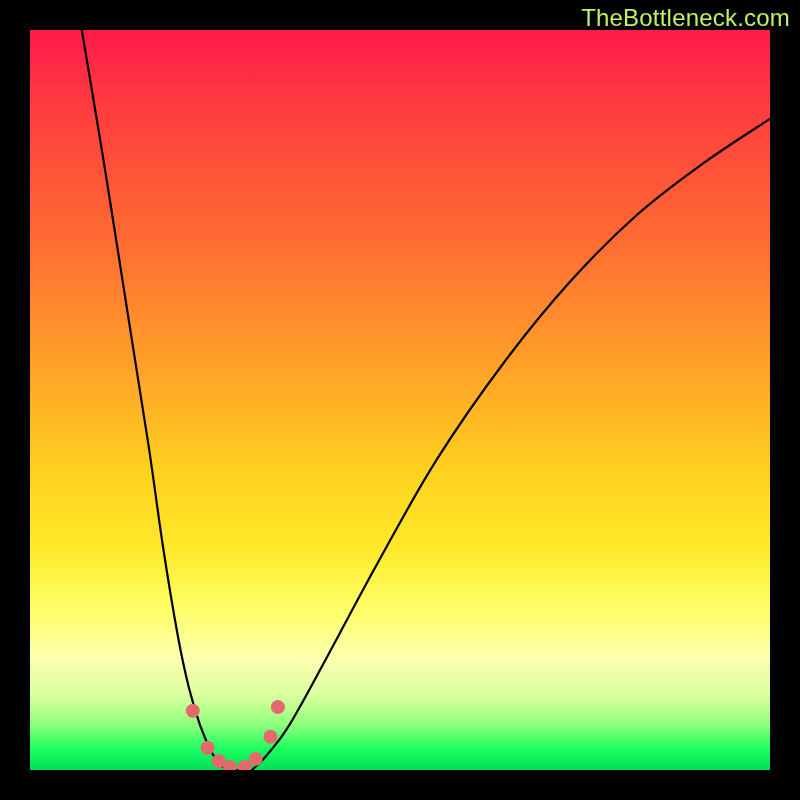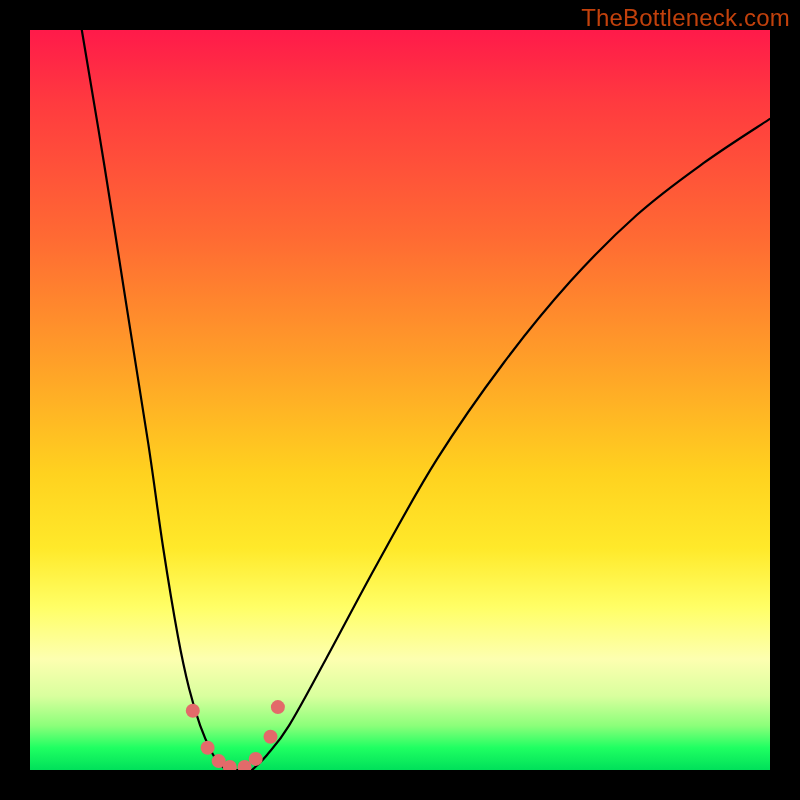--- a/index.html
+++ b/index.html
@@ -38,21 +38,21 @@
       #d9ff9e 90%,
       #8cff7a 94%,
       #1fff62 97%,
       #00e05a 100%
     );
   }
   .watermark {
     position: absolute;
     top: 4px;
     right: 10px;
-    color: #c2410c;
+    color: #bef264;
     font-size: 24px;
     font-weight: 500;
     letter-spacing: 0.2px;
     user-select: none;
   }
   svg.curve {
     position: absolute;
     top: 0;
     left: 0;
     width: 740px;

